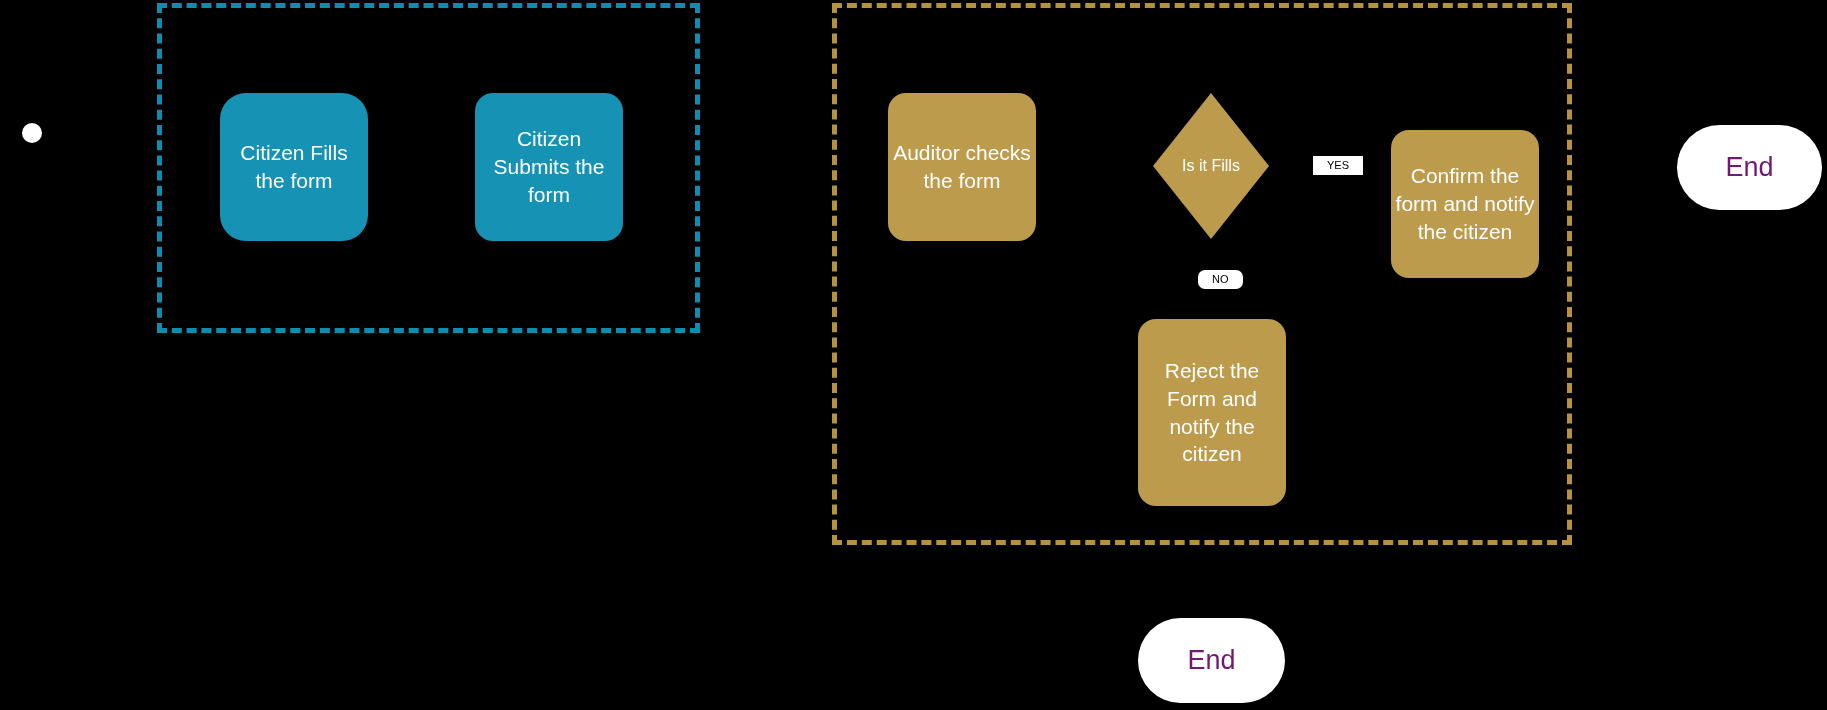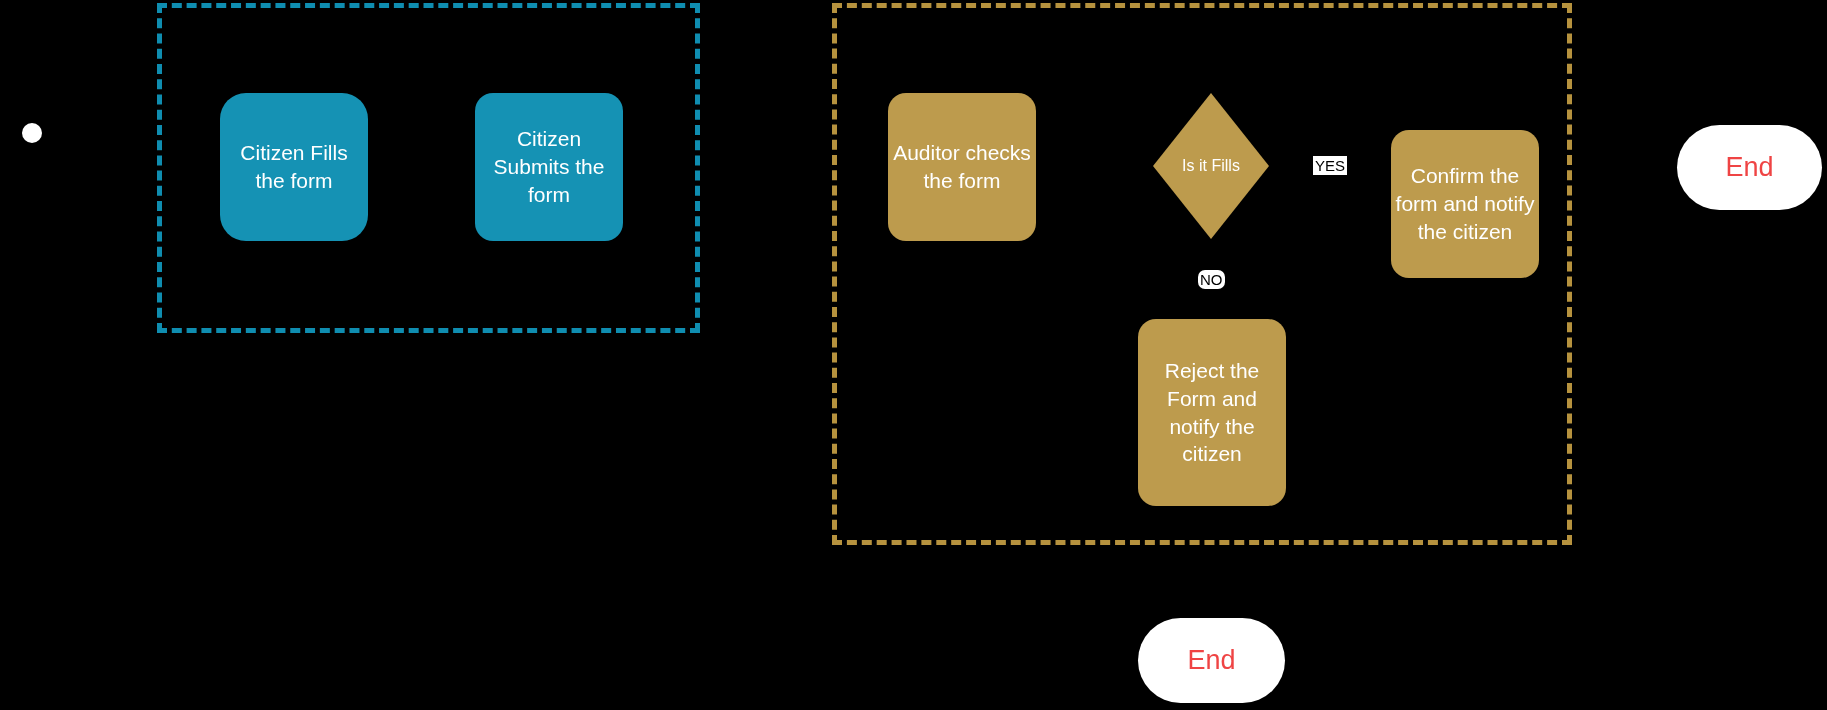--- a/index.html
+++ b/index.html
@@ -69,31 +69,31 @@
     align-items: center;
     justify-content: center;
     text-align: center;
     color: #ffffff;
     font-size: 16px;
   }
   .edge-label {
     position: absolute;
     background: #ffffff;
     color: #000000;
-    font-size: 15px;
+    font-size: 11px;
     line-height: 19px;
-    padding: 0 2px;
+    padding: 0 14px;
     white-space: nowrap;
   }
   .edge-label-yes { left: 1313px; top: 156px; }
   .edge-label-no  { left: 1198px; top: 270px; border-radius: 7px; }
   .end-node {
     position: absolute;
     background: #ffffff;
-    color: #ef4444;
+    color: #701a75;
     border-radius: 42.5px;
     display: flex;
     align-items: center;
     justify-content: center;
     font-size: 27px;
   }
   .end-right  { left: 1677px; top: 125px; width: 145px; height: 85px; }
   .end-bottom { left: 1138px; top: 618px; width: 147px; height: 85px; }
 </style>
 </head>

